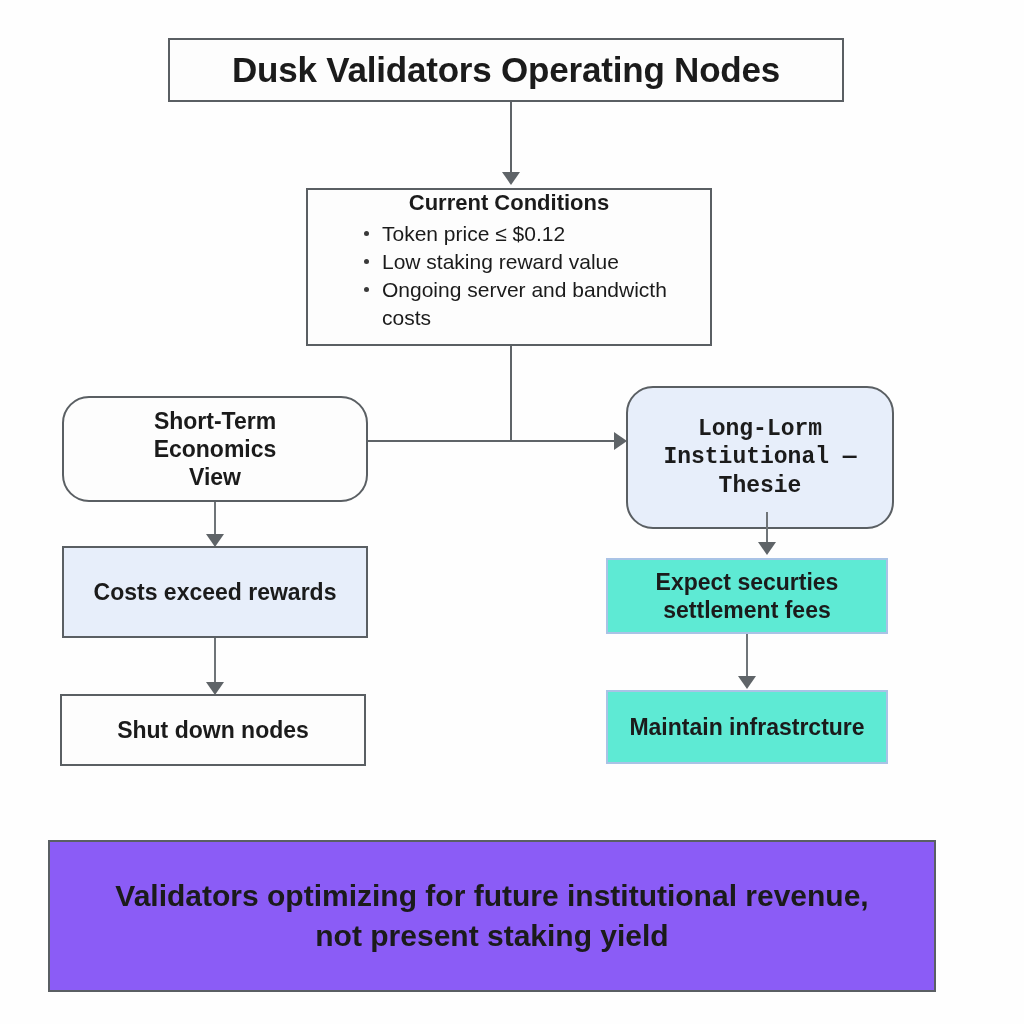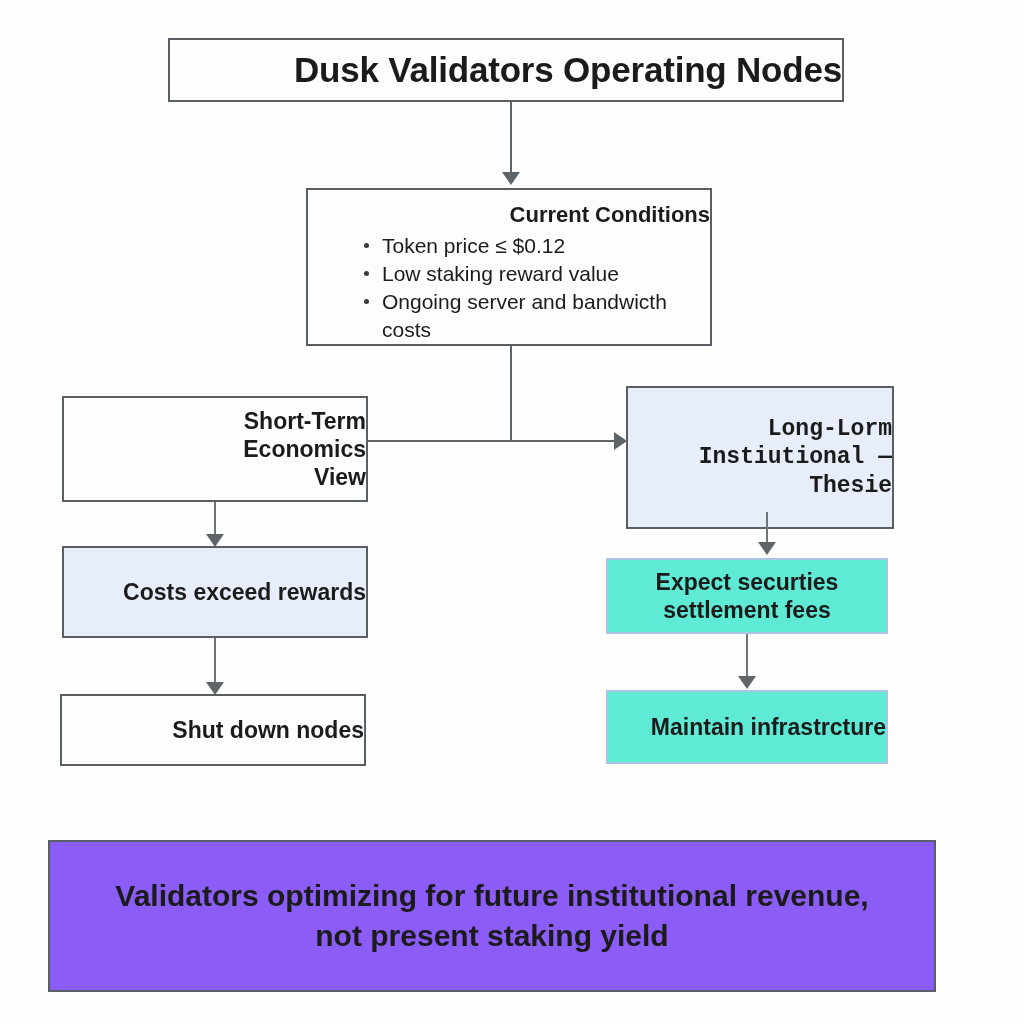--- a/index.html
+++ b/index.html
@@ -16,21 +16,21 @@
     color: #1b1b1b;
     overflow: hidden;
   }
 
   
   .node {
     position: absolute;
     box-sizing: border-box;
     display: flex;
     flex-direction: column;
-    align-items: flex-end;
+    align-items: center;
     justify-content: center;
     text-align: center;
     line-height: 1.22;
   }
 
   
   .plain {
     background: #fdfdfd;
     border: 2px solid #5a5f63;
   }
@@ -75,20 +75,21 @@
     top: 11px;
     width: 5px;
     height: 5px;
     border-radius: 50%;
     background: #3a3a3a;
   }
 
   .branch-label {
     font-size: 23px;
     font-weight: bold;
+    border-radius: 27px;
   }
 
   .body-text {
     font-size: 23px;
     font-weight: bold;
   }
 
   .conclusion {
     font-size: 30px;
     font-weight: bold;
@@ -127,21 +128,21 @@
 
 <div id="canvas">
 
   <div class="node plain title-box" style="left:168px; top:38px; width:676px; height:64px;">
     <span>Dusk Validators Operating Nodes</span>
   </div>
 
   <div class="conn v" style="left:510px; top:102px; height:72px;"></div>
   <div class="arrowhead down" style="left:502px; top:172px;"></div>
 
-  <div class="node plain" style="left:306px; top:188px; width:406px; height:158px; justify-content:flex-start; padding-top:12px;">
+  <div class="node plain" style="left:306px; top:188px; width:406px; height:158px; justify-content:flex-start; ">
     <div class="head-line">Current Conditions</div>
     <div class="bullets">
       <div class="bullet">Token price ≤ $0.12</div>
       <div class="bullet">Low staking reward value</div>
       <div class="bullet">Ongoing server and bandwicth costs</div>
     </div>
   </div>
 
   <div class="conn v" style="left:510px; top:346px; height:96px;"></div>
 

